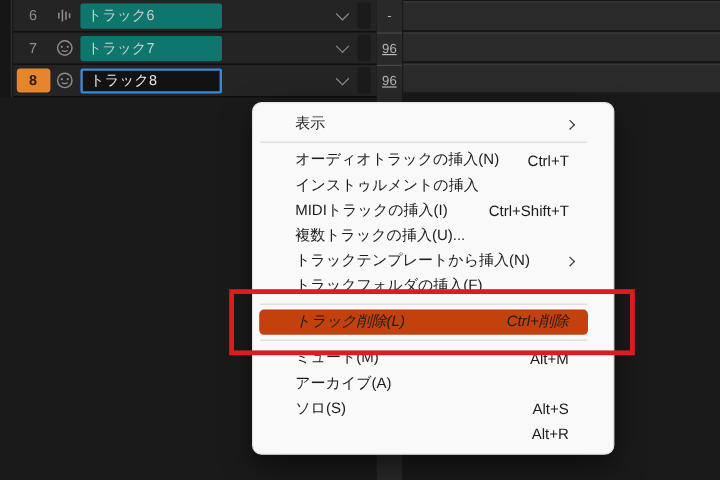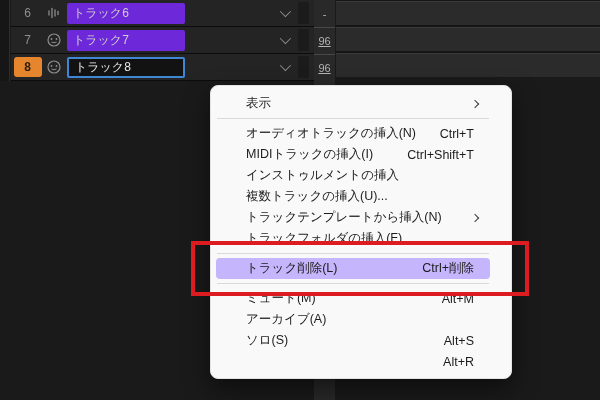--- a/index.html
+++ b/index.html
@@ -28,21 +28,21 @@
   .track-num {
     width: 33px; text-align: center; font-size: 12px; color: #8f8f8f;
     flex: 0 0 33px;
   }
   .track-num .badge {
     display: inline-block; min-width: 28px; padding: 3px 0;
     background: #e5862e; border-radius: 3px; color: #2b1d0e; font-weight: bold;
   }
   .track-icon { flex: 0 0 20px; display: flex; justify-content: center; align-items: center; }
   .name-field {
-    flex: 0 0 118px; height: 21px; margin-left: 3px; background: #6d28d9;
+    flex: 0 0 118px; height: 21px; margin-left: 3px; background: #0f766e;
     display: flex; align-items: center; padding-left: 6px;
     font-size: 12px; color: #cfcfcf; border-radius: 2px;
   }
   .name-field.selected {
     background: #121212; border: 2px solid #3f87d2; color: #e8e8e8; text-align: right;
   }
   .row-spacer { flex: 1 1 auto; }
   .chev {
     width: 8px; height: 8px; border-right: 1.5px solid #8a8a8a;
     border-bottom: 1.5px solid #8a8a8a; transform: rotate(45deg) translateY(-2px);
@@ -80,21 +80,21 @@
     position: absolute; left: 210px; top: 85px; width: 302px; height: 294px;
     background: #f9f9f9; border: 1px solid #e3e3e3; border-radius: 8px;
     box-shadow: 0 10px 24px rgba(0,0,0,.5);
     padding: 7px 16px 6px 0; z-index: 5;
   }
   .mi {
     position: relative; height: 21px; margin: 0 5px; border-radius: 4px;
     display: flex; align-items: center;
     padding: 0 16px 0 30px; font-size: 12.5px; color: #1c1c1c;
   }
-  .mi.highlighted { background: #c4b5fd; }
+  .mi.highlighted { background: #c2410c; font-style: italic; }
   .mi-label { flex: 0 1 auto; white-space: nowrap; }
   .mi-shortcut { margin-left: auto; white-space: nowrap; color: #1c1c1c; }
   .mi-arrow {
     position: absolute; right: 12px; top: 50%;
     width: 6px; height: 6px;
     border-right: 1.4px solid #3a3a3a; border-bottom: 1.4px solid #3a3a3a;
     transform: translateY(-50%) rotate(-45deg);
   }
   .msep { height: 1px; background: #d9d9d9; margin: 4px 6px; }
 
@@ -191,26 +191,26 @@
   </div>
 
   <div class="msep"></div>
 
   <div class="mi">
     <span class="mi-label">オーディオトラックの挿入(N)</span>
     <span class="mi-shortcut">Ctrl+T</span>
   </div>
 
   <div class="mi">
+    <span class="mi-label">インストゥルメントの挿入</span>
+  </div>
+
+  <div class="mi">
     <span class="mi-label">MIDIトラックの挿入(I)</span>
     <span class="mi-shortcut">Ctrl+Shift+T</span>
-  </div>
-
-  <div class="mi">
-    <span class="mi-label">インストゥルメントの挿入</span>
   </div>
 
   <div class="mi">
     <span class="mi-label">複数トラックの挿入(U)...</span>
   </div>
 
   <div class="mi">
     <span class="mi-label">トラックテンプレートから挿入(N)</span>
     <span class="mi-arrow"></span>
   </div>

